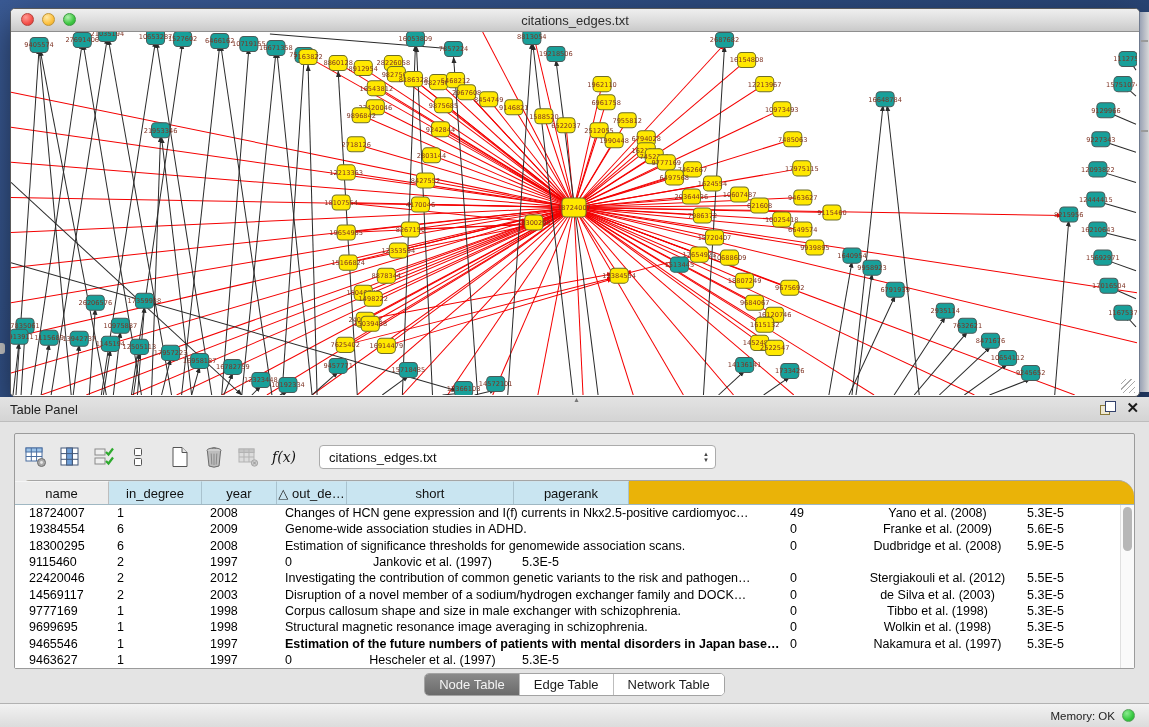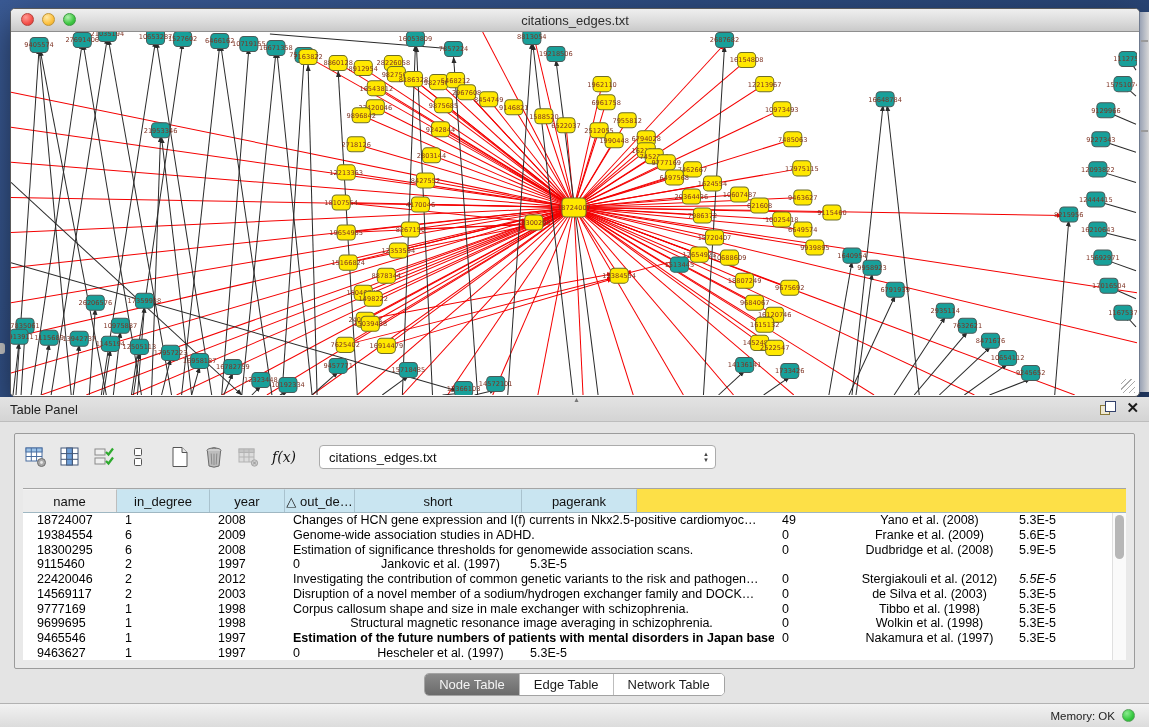--- a/index.html
+++ b/index.html
@@ -48,21 +48,21 @@
   .toolbar{height:46px;display:flex;align-items:center;padding:0 0 0 6px;gap:4px;flex:0 0 auto;}
   .tbtn{width:30px;height:30px;border:none;background:transparent;display:flex;align-items:center;justify-content:center;padding:0;}
   .tbtn svg{display:block;}
   .fx-label{font-family:"DejaVu Serif",serif;font-style:italic;font-size:14px;color:#111;}
   .tbl-select{margin-left:14px;width:395px;height:22px;background:#fff;border:1px solid #ababab;border-radius:4px;
     display:flex;align-items:center;font-size:13px;color:#111;position:relative;}
   .tbl-select .val{padding-left:9px;flex:1;}
   .tbl-select .stepper{width:18px;height:100%;display:flex;flex-direction:column;align-items:center;justify-content:center;
     color:#444;font-size:6px;line-height:6px;}
 
-  .table-box{flex:1;margin:8px;border-top:1px solid #a5a5a5;background:#fde047;display:flex;flex-direction:column;position:relative;}
+  .table-box{flex:1;margin:0;border-top:1px solid #a5a5a5;background:#eab308;display:flex;flex-direction:column;position:relative;border-radius:16px;}
   .thead{display:flex;flex:0 0 23px;border-bottom:1px solid #9fb7c2;}
   .th{box-sizing:border-box;border-right:1px solid #a9c2ce;border-top:1px solid #cfe3ec;
     background:#c9e5f1;display:flex;align-items:center;justify-content:center;
     font-size:13px;color:#111;overflow:hidden;white-space:nowrap;}
   .th.first{background:#ececec;border-right:1px solid #bdbdbd;border-top:1px solid #f5f5f5;}
   .tbody{flex:1;display:flex;flex-direction:column;overflow:hidden;}
   .tr{flex:1;display:flex;align-items:center;background:#fff;}
   .td{box-sizing:border-box;font-size:12.5px;color:#000;white-space:nowrap;overflow:hidden;padding:0 4px 0 8px;}
   .td.c-name{padding-left:14px;}
   .td.c-short{text-align:center;}
@@ -706,21 +706,21 @@
               <div class="td c-short" style="flex:0 0 167px;">Jankovic et al. (1997)</div>
               <div class="td" style="flex:0 0 115px;">5.3E-5</div>
             </div>
             <div class="tr">
               <div class="td c-name" style="flex:0 0 94px;">22420046</div>
               <div class="td" style="flex:0 0 93px;">2</div>
               <div class="td" style="flex:0 0 75px;">2012</div>
               <div class="td" style="flex:1;">Investigating the contribution of common genetic variants to the risk and pathogen…</div>
               <div class="td" style="flex:0 0 70px;">0</div>
               <div class="td c-short" style="flex:0 0 167px;">Stergiakouli et al. (2012)</div>
-              <div class="td" style="flex:0 0 115px;font-style:italic;">5.5E-5</div>
+              <div class="td" style="flex:0 0 115px;">5.5E-5</div>
             </div>
             <div class="tr">
               <div class="td c-name" style="flex:0 0 94px;">14569117</div>
               <div class="td" style="flex:0 0 93px;">2</div>
               <div class="td" style="flex:0 0 75px;">2003</div>
               <div class="td" style="flex:1;">Disruption of a novel member of a sodium/hydrogen exchanger family and DOCK…</div>
               <div class="td" style="flex:0 0 70px;">0</div>
               <div class="td c-short" style="flex:0 0 167px;">de Silva et al. (2003)</div>
               <div class="td" style="flex:0 0 115px;">5.3E-5</div>
             </div>
@@ -730,21 +730,21 @@
               <div class="td" style="flex:0 0 75px;">1998</div>
               <div class="td" style="flex:1;">Corpus callosum shape and size in male exchanger with schizophrenia.</div>
               <div class="td" style="flex:0 0 70px;">0</div>
               <div class="td c-short" style="flex:0 0 167px;">Tibbo et al. (1998)</div>
               <div class="td" style="flex:0 0 115px;">5.3E-5</div>
             </div>
             <div class="tr">
               <div class="td c-name" style="flex:0 0 94px;">9699695</div>
               <div class="td" style="flex:0 0 93px;">1</div>
               <div class="td" style="flex:0 0 75px;">1998</div>
-              <div class="td" style="flex:1;text-align:center;">Structural magnetic resonance image averaging in schizophrenia.</div>
+              <div class="td" style="flex:1;">Structural magnetic resonance image averaging in schizophrenia.</div>
               <div class="td" style="flex:0 0 70px;">0</div>
               <div class="td c-short" style="flex:0 0 167px;">Wolkin et al. (1998)</div>
               <div class="td" style="flex:0 0 115px;">5.3E-5</div>
             </div>
             <div class="tr">
               <div class="td c-name" style="flex:0 0 94px;">9465546</div>
               <div class="td" style="flex:0 0 93px;">1</div>
               <div class="td" style="flex:0 0 75px;">1997</div>
               <div class="td" style="flex:1;font-weight:bold;">Estimation of the future numbers of patients with mental disorders in Japan base…</div>
               <div class="td" style="flex:0 0 70px;">0</div>

